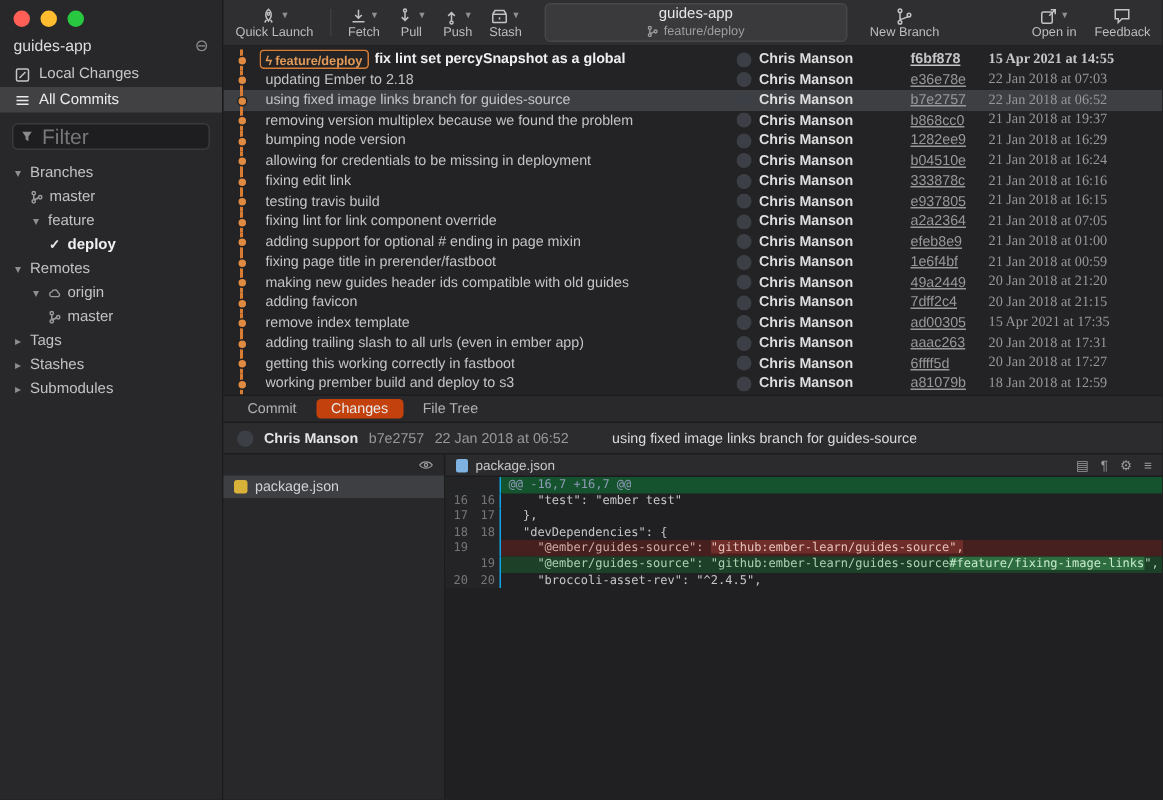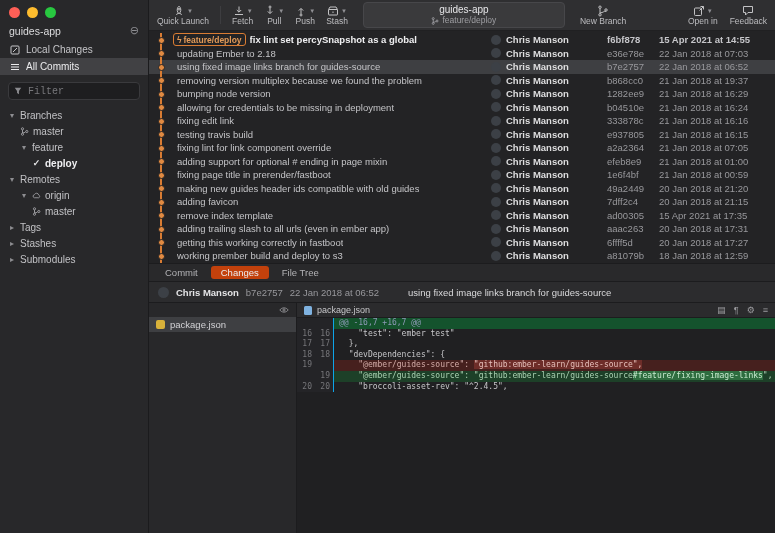--- a/index.html
+++ b/index.html
@@ -11,21 +11,21 @@
   .traffic{display:flex;gap:7px;padding:7px 9px 3px;}
   .light{width:11px;height:11px;border-radius:50%;}
   .light.red{background:#ff5f57}.light.yellow{background:#febc2e}.light.green{background:#28c840}
   .repo-head{display:flex;align-items:center;padding:3px 9px 4px;font-size:10.5px;color:#dcdcde;}
   .repo-head .min-icon{margin-left:auto;color:#8e8e92;font-size:11px;}
   .side-item{height:17px;display:flex;align-items:center;gap:6px;padding:0 10px;font-size:10px;color:#c6c6c9;}
   .side-item.sel{background:#414144;color:#ececee;}
   .side-item svg{width:10px;height:10px;flex:none;}
   .filter{margin:7px 8px 5px;height:16px;background:#1e1e20;border:1px solid #3a3a3d;border-radius:4px;display:flex;align-items:center;gap:4px;padding:0 5px;}
   .filter svg{width:8px;height:8px;flex:none;color:#8a8a8e;}
-  .filter input{background:transparent;border:none;outline:none;color:#a8a8ac;font-size:10px;width:100%;font-family:Liberation Mono, monospace;}
+  .filter input{background:transparent;border:none;outline:none;color:#a8a8ac;font-size:14px;width:100%;font-family:Liberation Sans, sans-serif;}
   .filter input::placeholder{color:#77777b;}
   .tree{font-size:10px;color:#c2c2c5;margin-top:2px;}
   .trow{height:16px;display:flex;align-items:center;gap:4px;padding-left:8px;white-space:nowrap;}
   .trow .chev{width:8px;flex:none;color:#8d8d91;font-size:8px;text-align:center;}
   .trow svg{width:9px;height:9px;flex:none;color:#9a9a9e;}
   .trow .check{color:#e6e6e8;font-size:9px;width:9px;text-align:center;}
   .trow.ind1{padding-left:20px;}
   .trow.ind2{padding-left:32px;}
   .trow.bold{color:#f0f0f2;font-weight:bold;}
 
@@ -57,22 +57,22 @@
   .mtext{overflow:hidden;text-overflow:ellipsis;}
   .crow.head{font-weight:bold;}
   .crow.head .mtext{color:#efeff1;}
   .crow.head .hash,.crow.head .date{color:#c6c6ca;}
   .badges{display:inline-flex;gap:3px;flex:none;}
   .badge{border:1px solid;border-radius:3px;padding:0 3px;font-size:8.5px;line-height:10px;height:11px;display:inline-flex;align-items:center;gap:2px;font-weight:normal;}
   .badge.feature{border-color:#d97c33;color:#e29a58;font-weight:bold;}
   .author{width:116px;flex:none;display:flex;align-items:center;gap:5px;overflow:hidden;}
   .avatar{width:10px;height:10px;border-radius:50%;background:#3c4046;flex:none;}
   .author-name{color:#dededf;font-weight:bold;font-size:9.5px;white-space:nowrap;overflow:hidden;}
-  .hash{width:52px;flex:none;color:#98989c;}
-  .date{width:116px;flex:none;color:#98989c;}
+  .hash{width:52px;flex:none;color:#98989c;text-decoration:underline;}
+  .date{width:116px;flex:none;color:#98989c;font-family:Liberation Serif, serif;}
 
   
   .tabbar{height:17px;flex:none;background:#29292b;border-top:1px solid #1c1c1e;display:flex;align-items:center;padding-left:6px;gap:3px;}
   .tab{font-size:9.5px;color:#b2b2b5;padding:1px 10px;border-radius:3px;}
   .tab.active{background:#c2410c;color:#ebebed;}
 
   
   .detail{height:20px;flex:none;background:#2c2c2e;border-top:1px solid #1c1c1e;display:flex;align-items:center;padding:0 9px;gap:7px;font-size:9.5px;white-space:nowrap;overflow:hidden;}
   .detail .avatar{width:11px;height:11px;}
   .d-author{color:#e4e4e6;font-weight:bold;}

